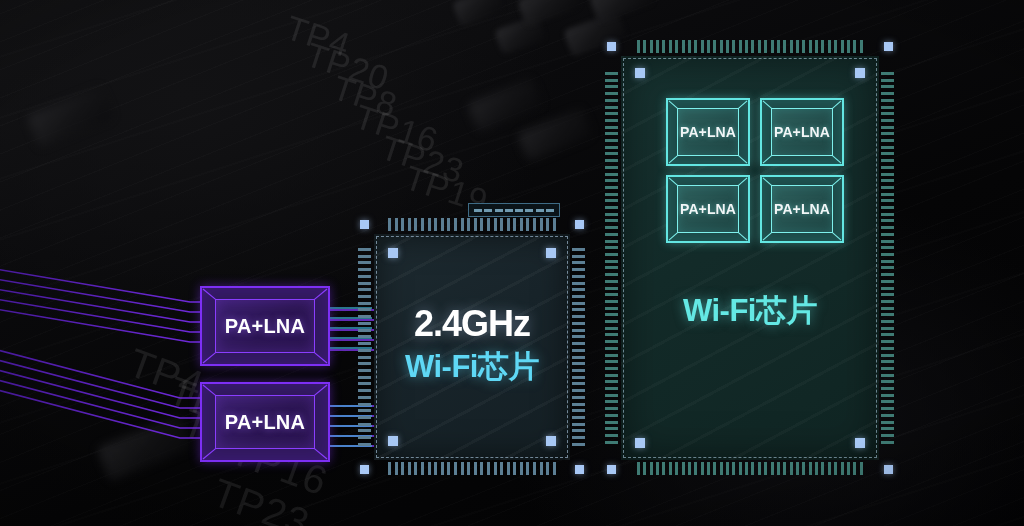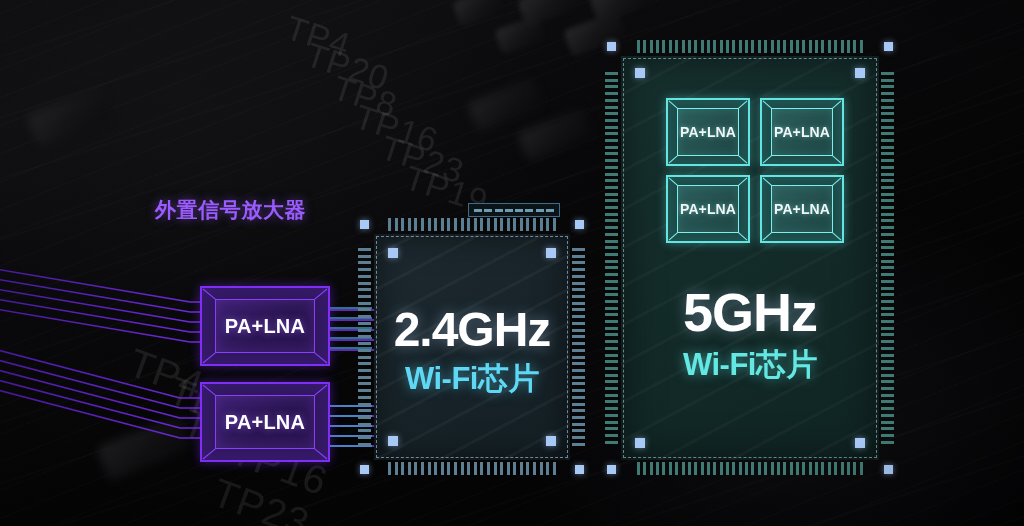--- a/index.html
+++ b/index.html
@@ -277,21 +277,20 @@
     <g stroke="#3fb6d8" stroke-width="1.3" fill="none" opacity="0.85">
       <line x1="330" y1="406" x2="372" y2="406"></line>
       <line x1="330" y1="416" x2="372" y2="416"></line>
       <line x1="330" y1="426" x2="372" y2="426"></line>
       <line x1="330" y1="436" x2="372" y2="436"></line>
       <line x1="330" y1="446" x2="372" y2="446"></line>
     </g>
   </svg>
 
   <div class="headline">
-    <div class="h2">外置信号放大器</div>
   </div>
 
   <div class="palna-purple" style="left:200px; top:286px; width:130px; height:80px;">
     <svg style="position:absolute;inset:0;width:100%;height:100%;z-index:3" viewBox="0 0 130 80" preserveAspectRatio="none">
       <line x1="1" y1="1" x2="14" y2="12" stroke="#8a3dff" stroke-width="1.2"></line>
       <line x1="129" y1="1" x2="116" y2="12" stroke="#8a3dff" stroke-width="1.2"></line>
       <line x1="1" y1="79" x2="14" y2="68" stroke="#8a3dff" stroke-width="1.2"></line>
       <line x1="129" y1="79" x2="116" y2="68" stroke="#8a3dff" stroke-width="1.2"></line>
     </svg>
     <div class="inner"></div>
@@ -460,21 +459,21 @@
     <div class="corner-sq" style="right:30px; top:30px;"></div>
     <div class="corner-sq" style="left:30px; bottom:30px;"></div>
     <div class="corner-sq" style="right:30px; bottom:30px;"></div>
 
     <div class="corner-sq" style="left:2px; top:2px; width:9px; height:9px;"></div>
     <div class="corner-sq" style="right:2px; top:2px; width:9px; height:9px;"></div>
     <div class="corner-sq" style="left:2px; bottom:2px; width:9px; height:9px;"></div>
     <div class="corner-sq" style="right:2px; bottom:2px; width:9px; height:9px;"></div>
 
     <div class="chip-text" style="top:88px;">
-      <div class="freq" style="font-size:48px;">2.4GHz</div>
+      <div class="freq" style="font-size:36px;">2.4GHz</div>
       <div class="sub" style="font-size:31px; margin-top:9px;">Wi-Fi芯片</div>
     </div>
   </div>
 
   <div class="chip" style="left:605px; top:40px; width:290px; height:436px;">
 
     <div style="position:absolute; left:16px; top:16px; right:16px; bottom:16px;
                 background:linear-gradient(150deg,#16312f 0%, #132b29 45%, #102523 100%);
                 box-shadow: inset 0 0 40px rgba(0,0,0,.5);"></div>
 
@@ -724,19 +723,18 @@
         <line x1="1" y1="1" x2="10" y2="9" stroke="#7ef0ec" stroke-width="1.1"></line>
         <line x1="83" y1="1" x2="74" y2="9" stroke="#7ef0ec" stroke-width="1.1"></line>
         <line x1="1" y1="67" x2="10" y2="59" stroke="#7ef0ec" stroke-width="1.1"></line>
         <line x1="83" y1="67" x2="74" y2="59" stroke="#7ef0ec" stroke-width="1.1"></line>
       </svg>
       <div class="inner"></div>
       <div class="lbl">PA+LNA</div>
     </div>
 
     <div class="chip-text" style="top:245px;">
-      <div class="freq" style="font-size:54px;">5GHz</div>
       <div class="sub teal" style="font-size:31px; margin-top:10px;">Wi-Fi芯片</div>
     </div>
   </div>
 
   <div class="bg-vignette"></div>
 </div>
 
 </body></html>

